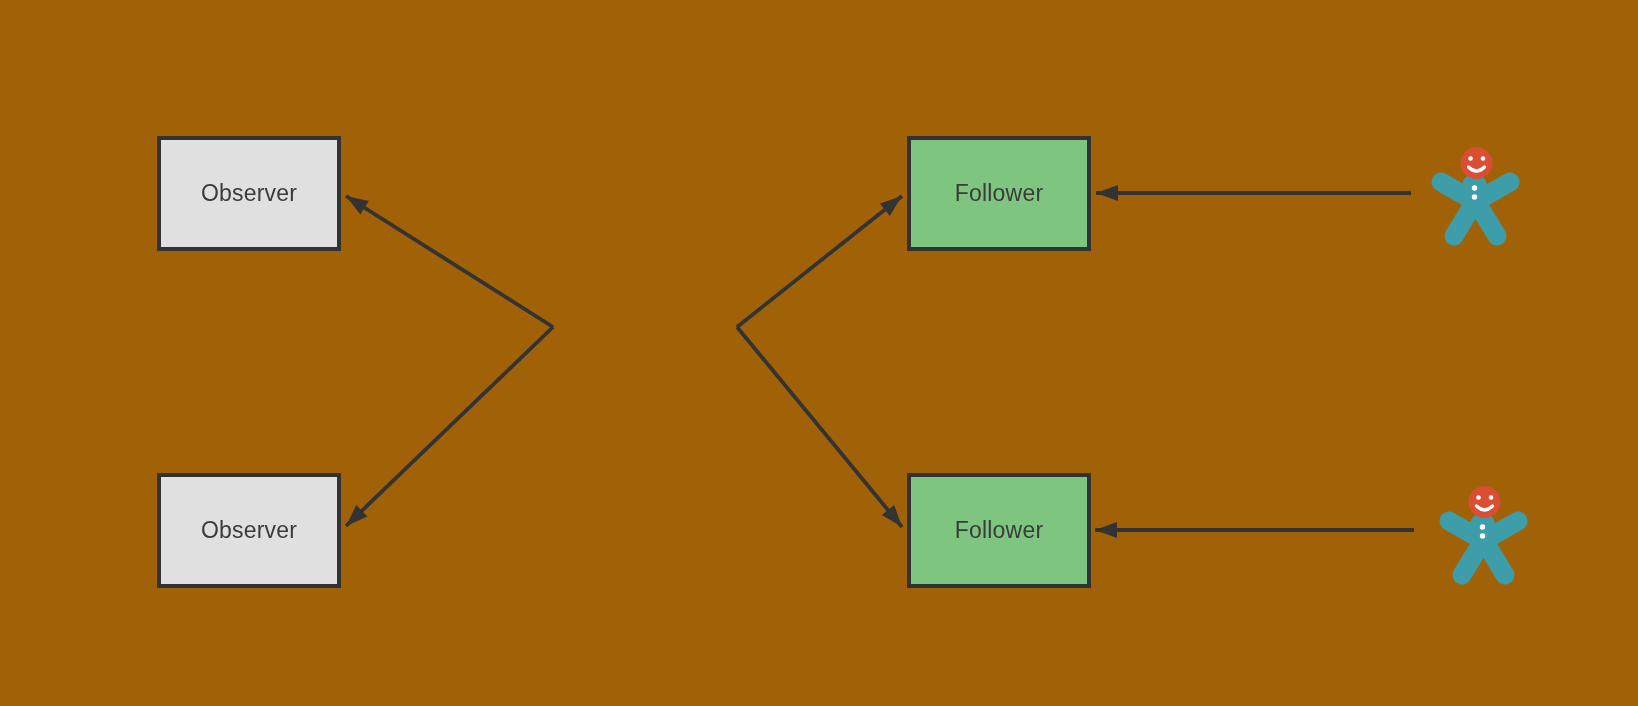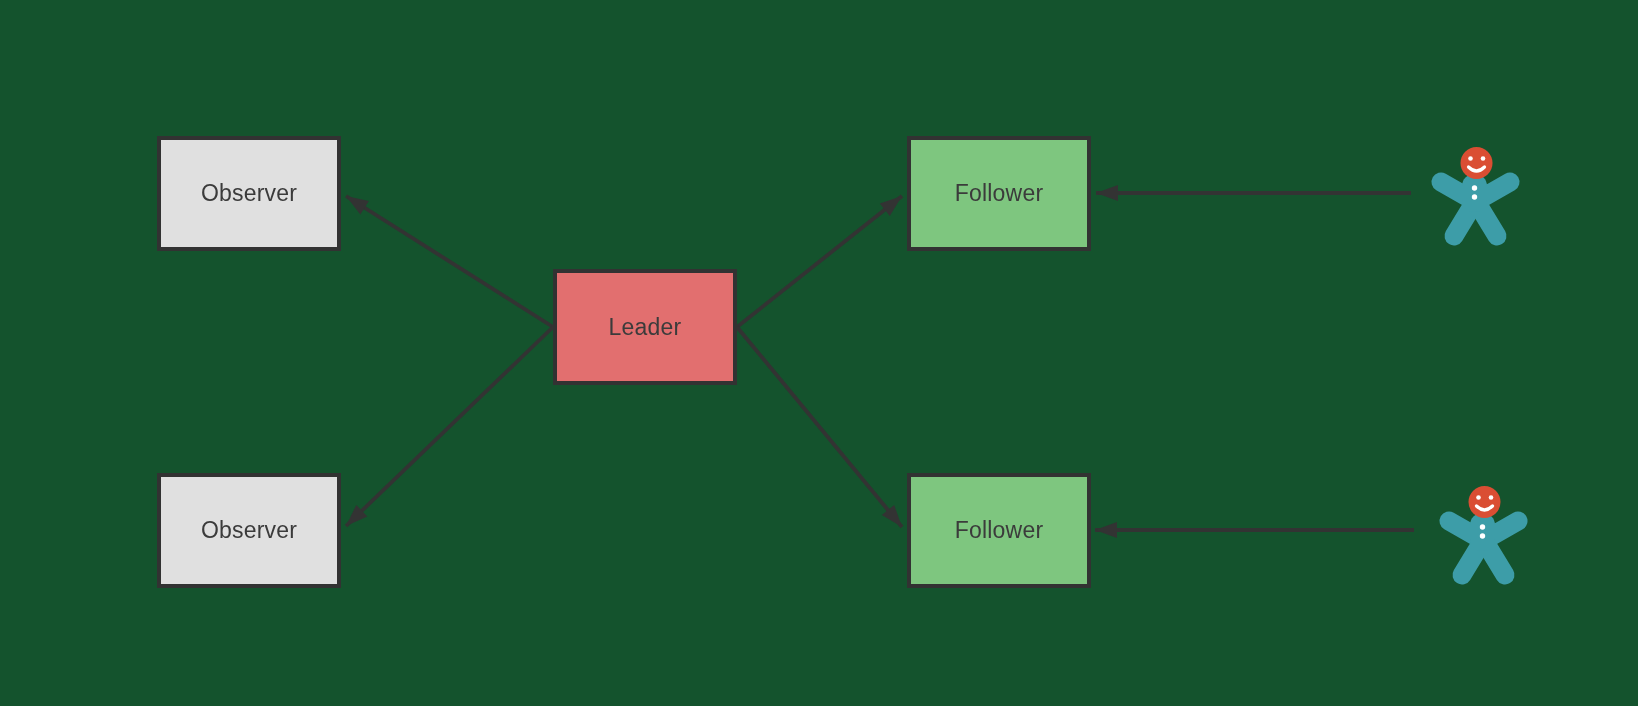--- a/index.html
+++ b/index.html
@@ -50,21 +50,21 @@
     overflow: visible;
   }
   #person-top    { left: 1430px; top: 146px; }
   #person-bottom { left: 1438px; top: 485px; }
   .person .limb { stroke-width: 19; stroke-linecap: round; }
   .person .smile { fill: none; stroke-width: 3.2; stroke-linecap: round; }
 </style>
 </head>
 <body>
 
-<div class="canvas" style="background: #14532d;">
+<div class="canvas" style="background: #a16207;">
 
   <svg class="edges-layer" width="1638" height="706" viewBox="0 0 1638 706">
     <defs>
       <marker id="arrowhead" markerUnits="userSpaceOnUse" markerWidth="26" markerHeight="20" refX="23" refY="9" orient="auto">
         <path d="M1,1 L23,9 L1,17 Z" style="fill: rgb(51, 51, 51);"></path>
       </marker>
     </defs>
     <g fill="none" stroke-width="3.8" style="stroke: rgb(51, 51, 51);">
       <line x1="553" y1="327" x2="346" y2="196" marker-end="url(#arrowhead)"></line>
       <line x1="553" y1="327" x2="346" y2="526" marker-end="url(#arrowhead)"></line>
@@ -76,23 +76,20 @@
   </svg>
 
   <div class="node" id="node-observer-top" style="background: rgb(224, 224, 224);">
     <span class="node-label" style="color: rgb(59, 59, 59);">Observer</span>
   </div>
 
   <div class="node" id="node-observer-bottom" style="background: rgb(224, 224, 224);">
     <span class="node-label" style="color: rgb(59, 59, 59);">Observer</span>
   </div>
 
-  <div class="node" id="node-leader" style="background: rgb(226, 111, 111);">
-    <span class="node-label" style="color: rgb(59, 59, 59);">Leader</span>
-  </div>
 
   <div class="node" id="node-follower-top" style="background: rgb(126, 198, 127);">
     <span class="node-label" style="color: rgb(59, 59, 59);">Follower</span>
   </div>
 
   <div class="node" id="node-follower-bottom" style="background: rgb(126, 198, 127);">
     <span class="node-label" style="color: rgb(59, 59, 59);">Follower</span>
   </div>
 
   <svg class="person" id="person-top" viewBox="0 0 91 101">

